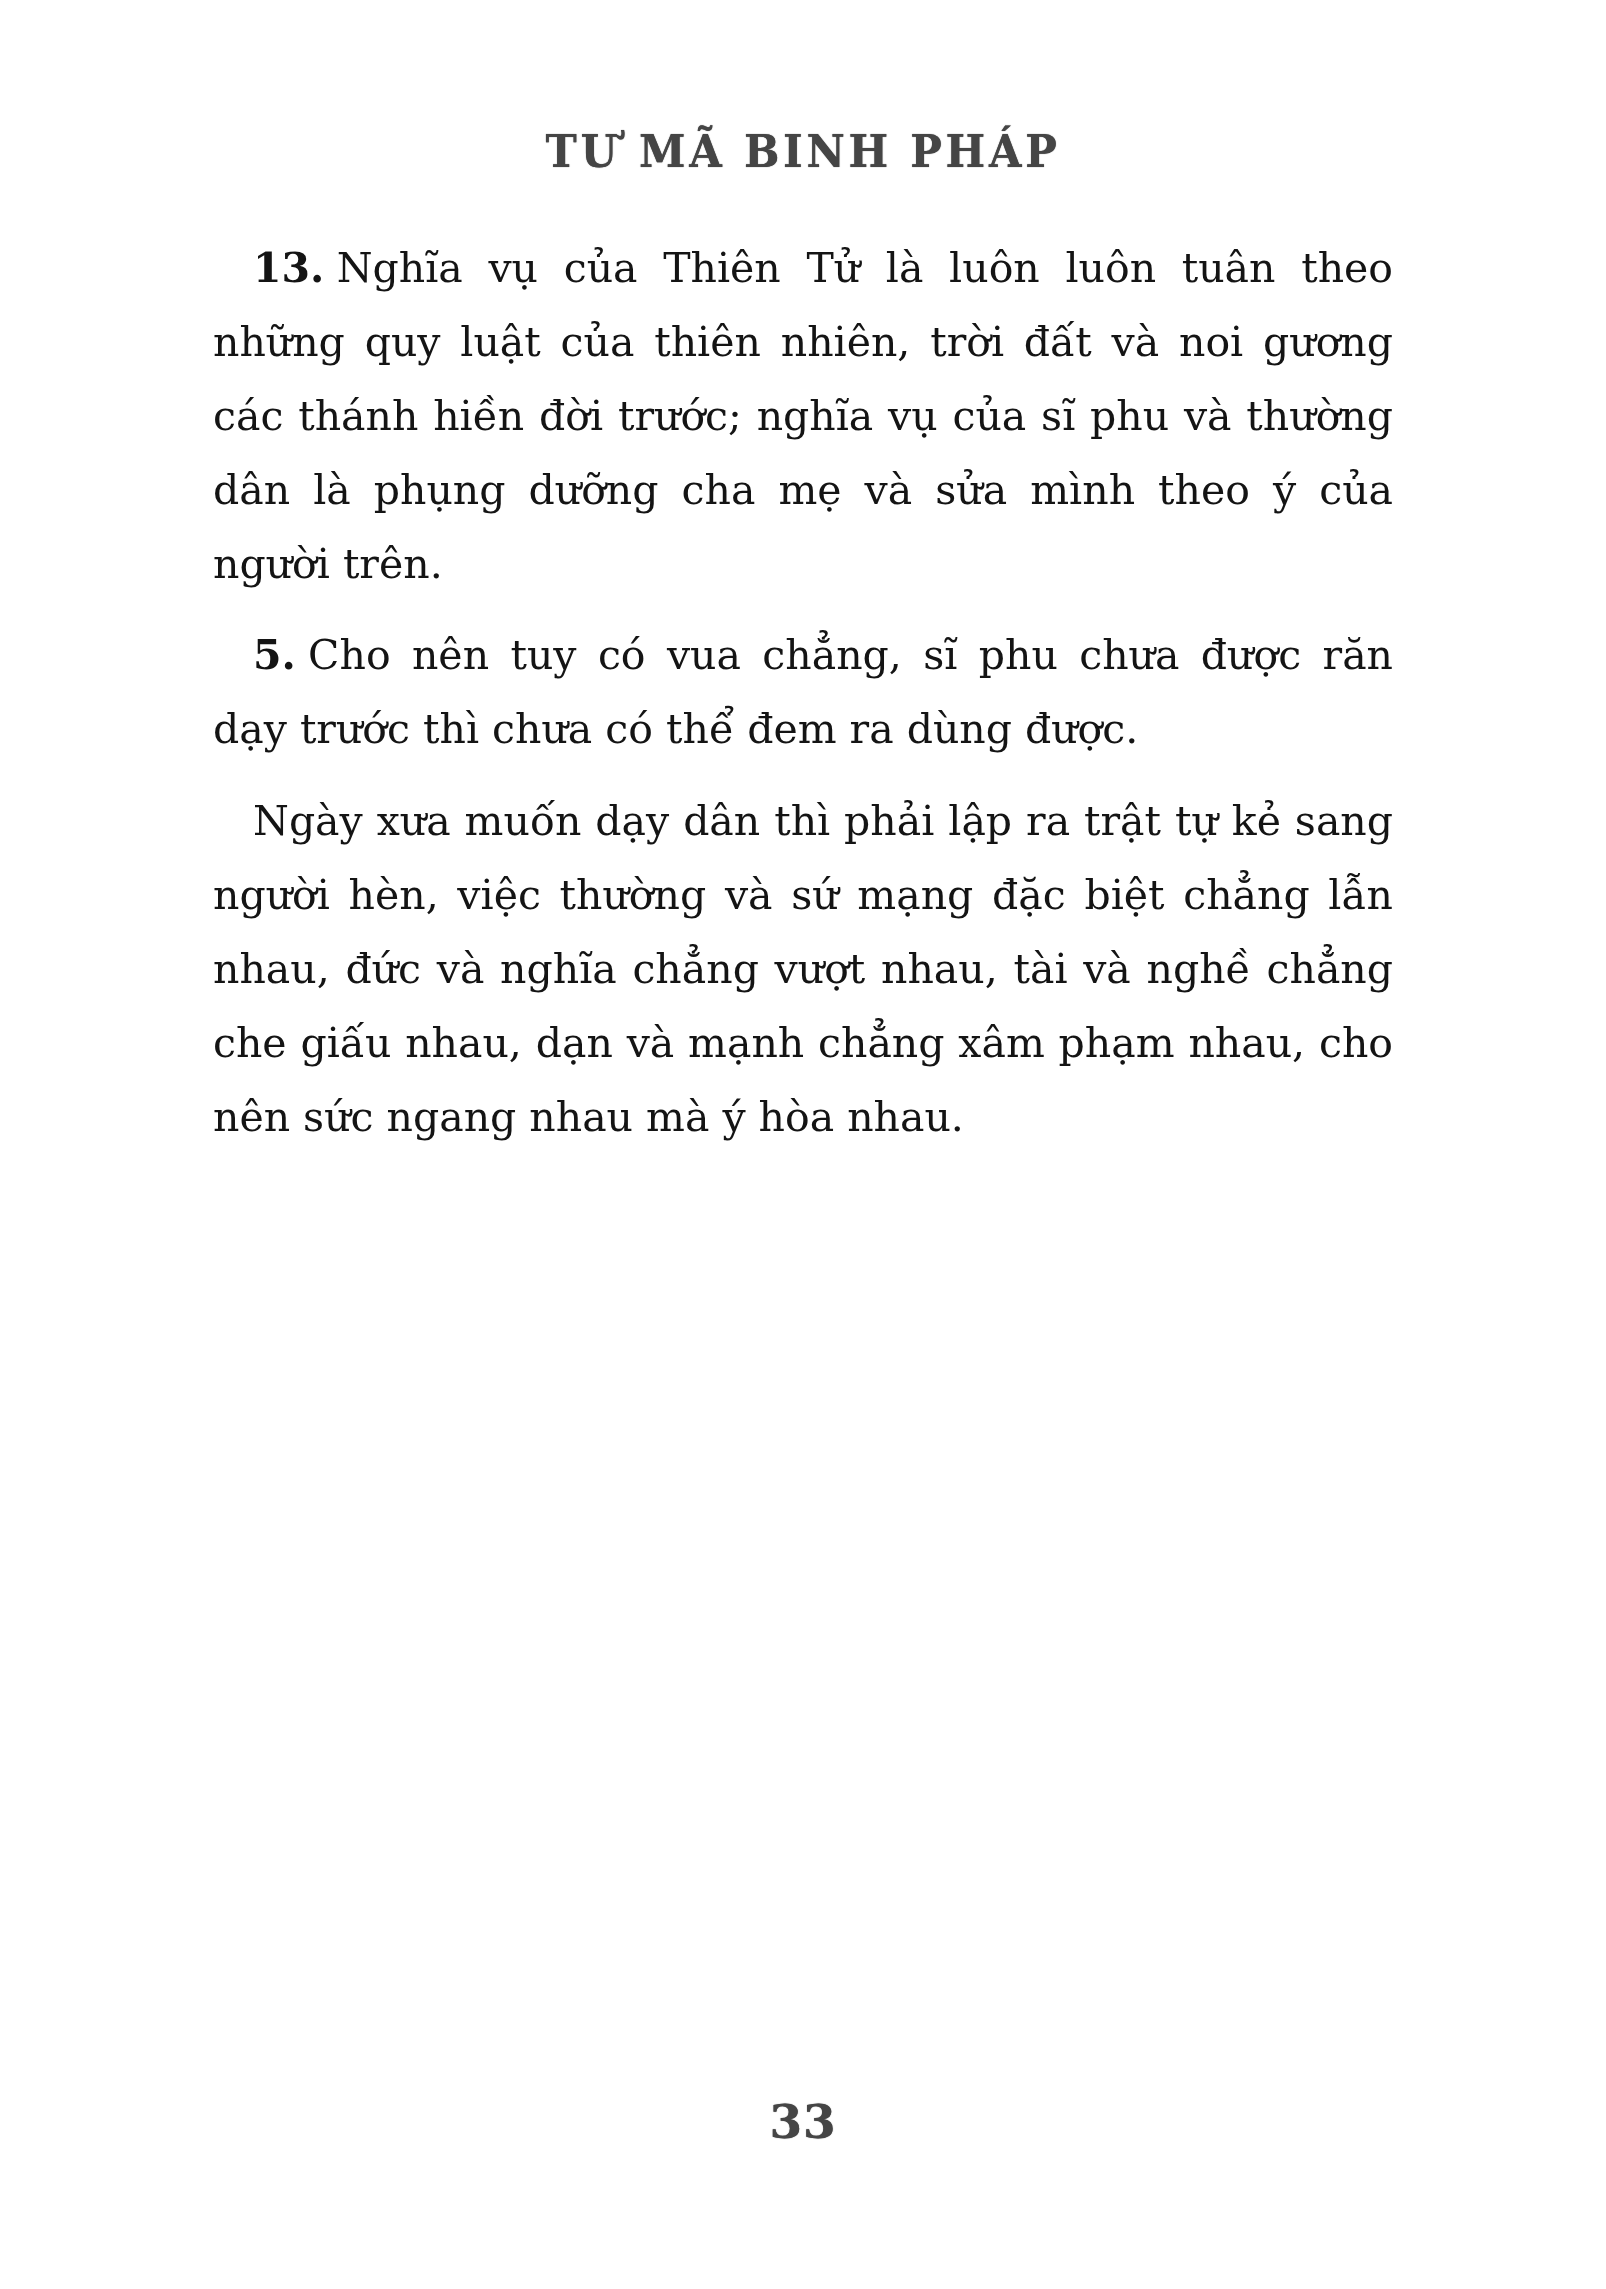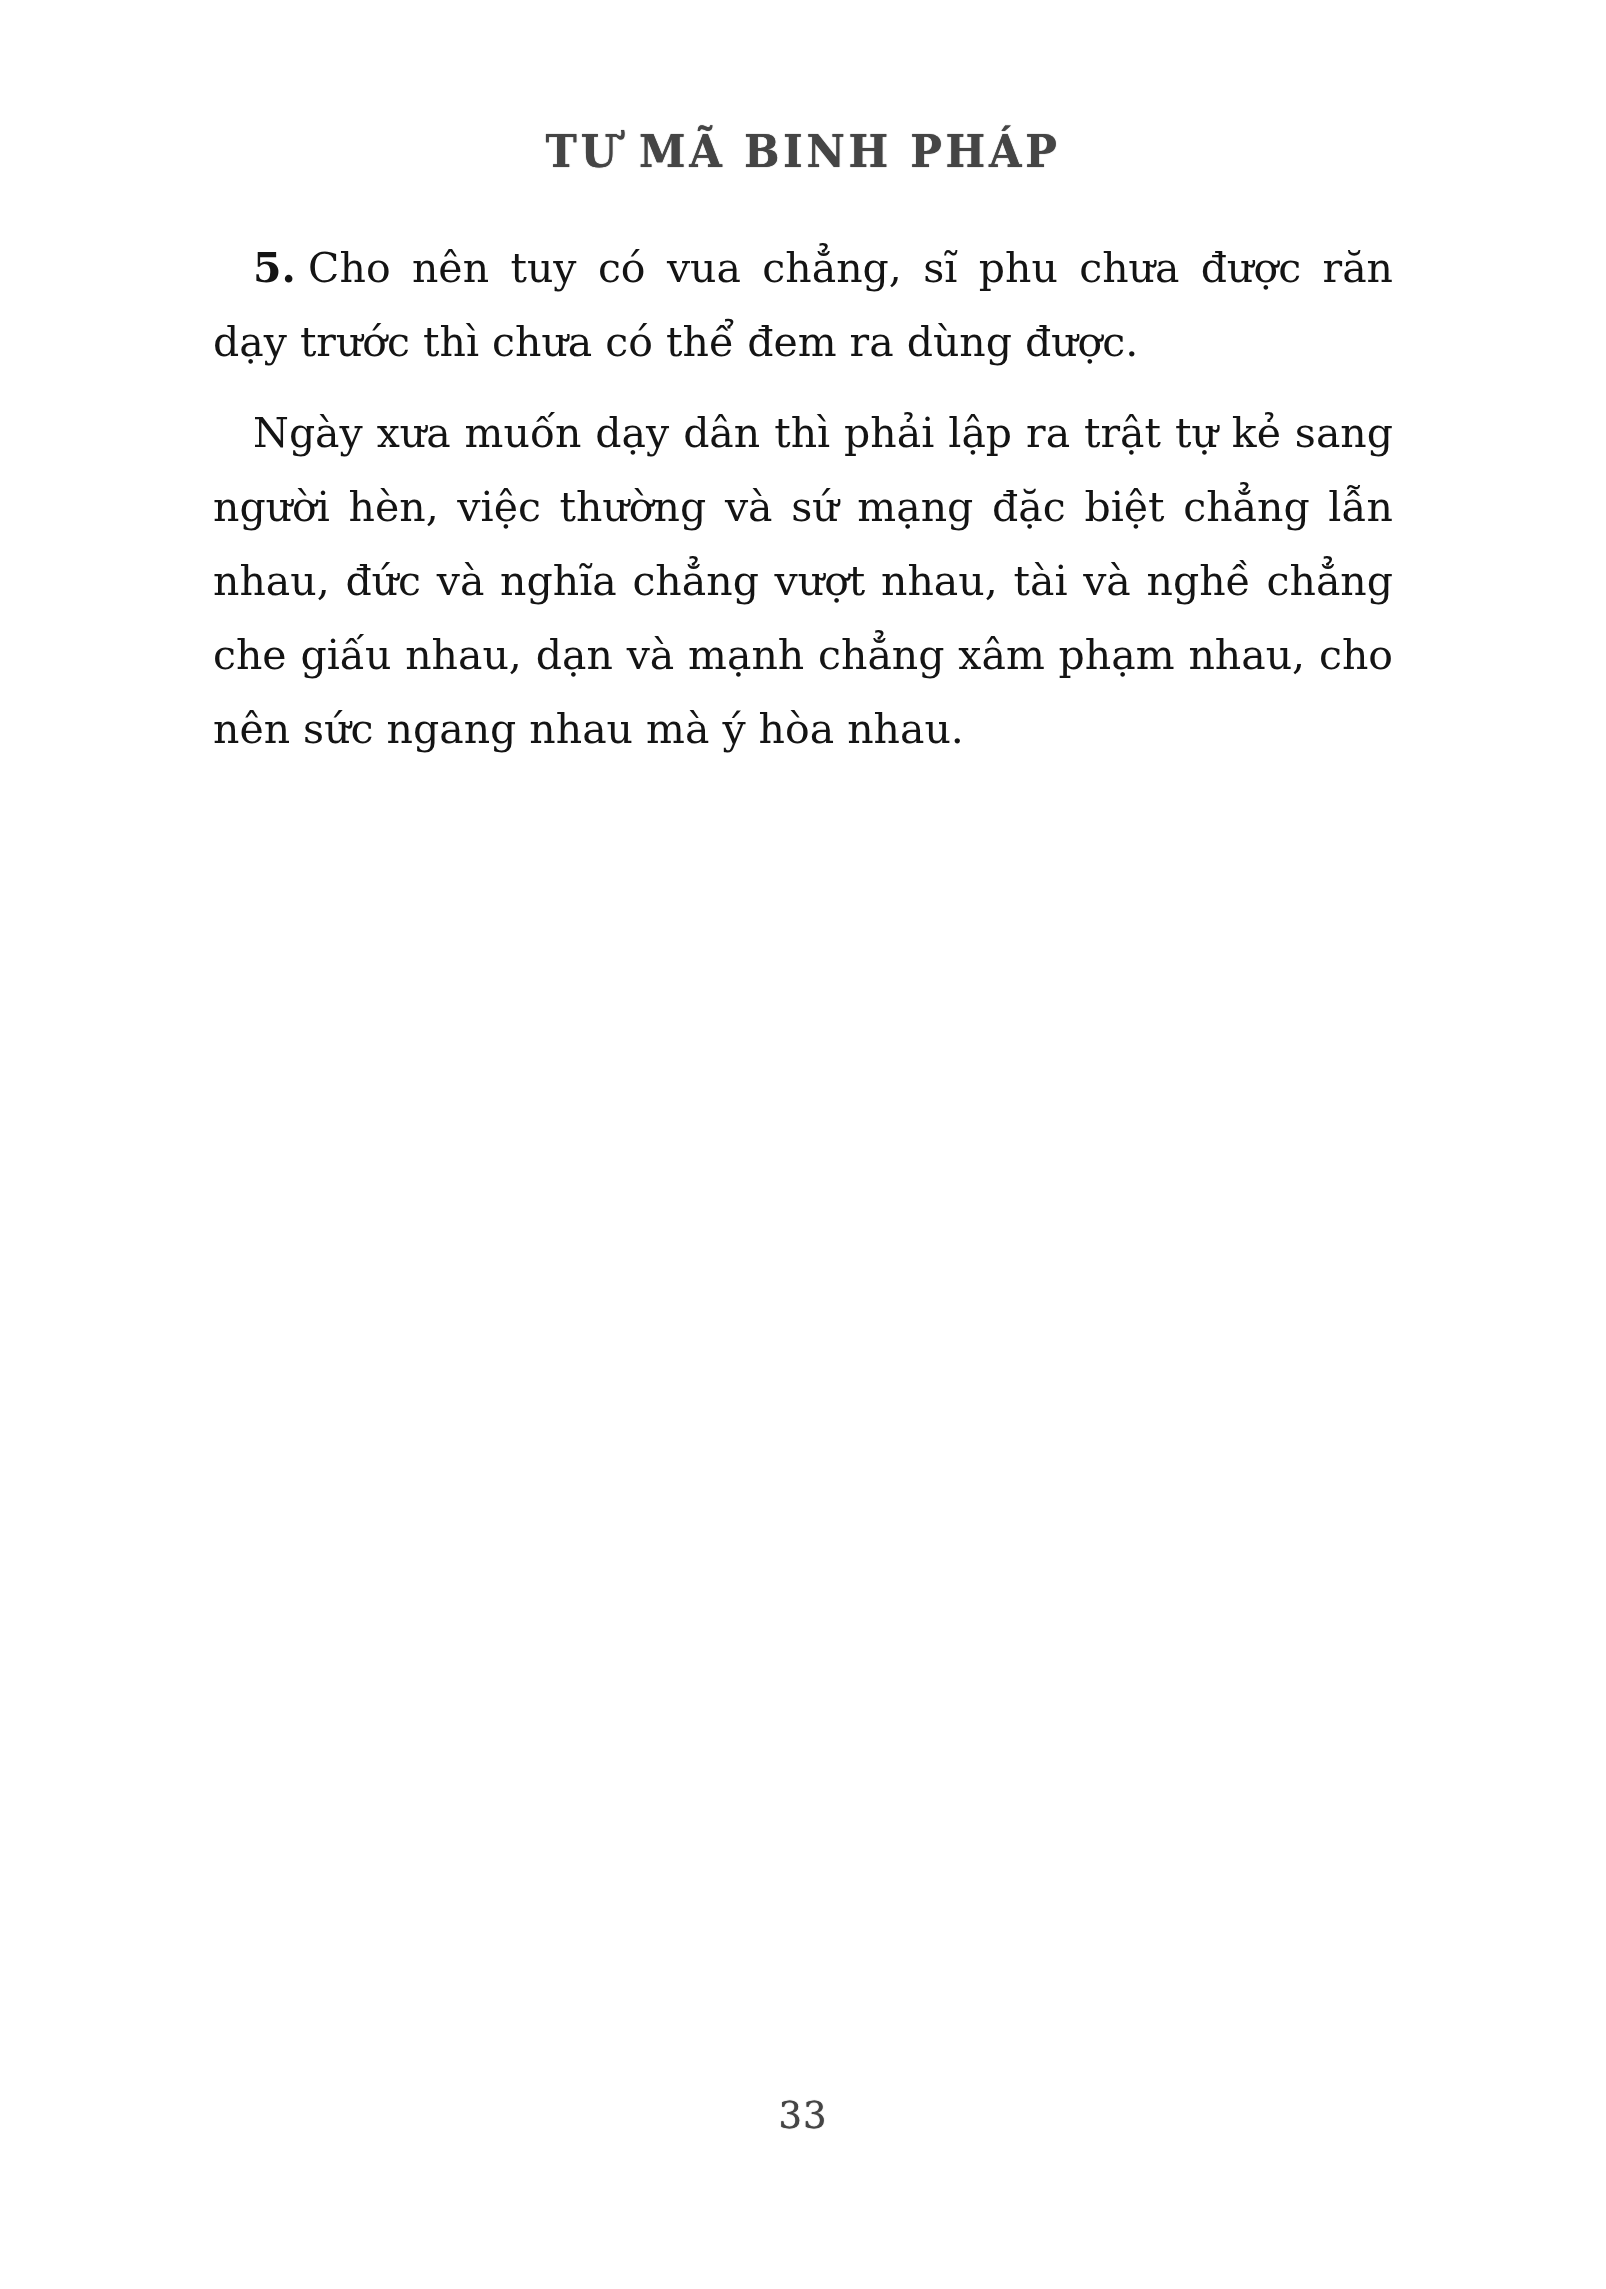--- a/index.html
+++ b/index.html
@@ -49,34 +49,37 @@
   .para-num:not(:empty) {
     margin-right: 0.30em;
   }
   .page-number {
     position: absolute;
     top: 2094px;
     left: 0;
     width: 100%;
     text-align: center;
     font-family: "DejaVu Serif", "Liberation Serif", serif;
-    font-weight: 400;
-    font-size: 37px;
+    font-weight: 700;
+    font-size: 47px;
     letter-spacing: 0.9px;
     color: #454545;
     text-shadow: 0 0 0.9px #454545;
   }
 </style>
 </head>
 <body>
 
 <header class="running-head">TƯ MÃ BINH PHÁP</header>
 
 <main class="body-column">
   <p>
+    <b class="para-num">13.</b><span>Nghĩa vụ của Thiên Tử là luôn luôn tuân theo những quy luật của thiên nhiên, trời đất và noi gương các thánh hiền đời trước; nghĩa vụ của sĩ phu và thường dân là phụng dưỡng cha mẹ và sửa mình theo ý của người trên.</span>
+  </p>
+  <p>
     <b class="para-num">5.</b><span>Cho nên tuy có vua chẳng, sĩ phu chưa được răn dạy trước thì chưa có thể đem ra dùng được.</span>
   </p>
   <p>
     <b class="para-num"></b><span>Ngày xưa muốn dạy dân thì phải lập ra trật tự kẻ sang người hèn, việc thường và sứ mạng đặc biệt chẳng lẫn nhau, đức và nghĩa chẳng vượt nhau, tài và nghề chẳng che giấu nhau, dạn và mạnh chẳng xâm phạm nhau, cho nên sức ngang nhau mà ý hòa nhau.</span>
   </p>
 </main>
 
 <footer class="page-number">33</footer>
 
 

